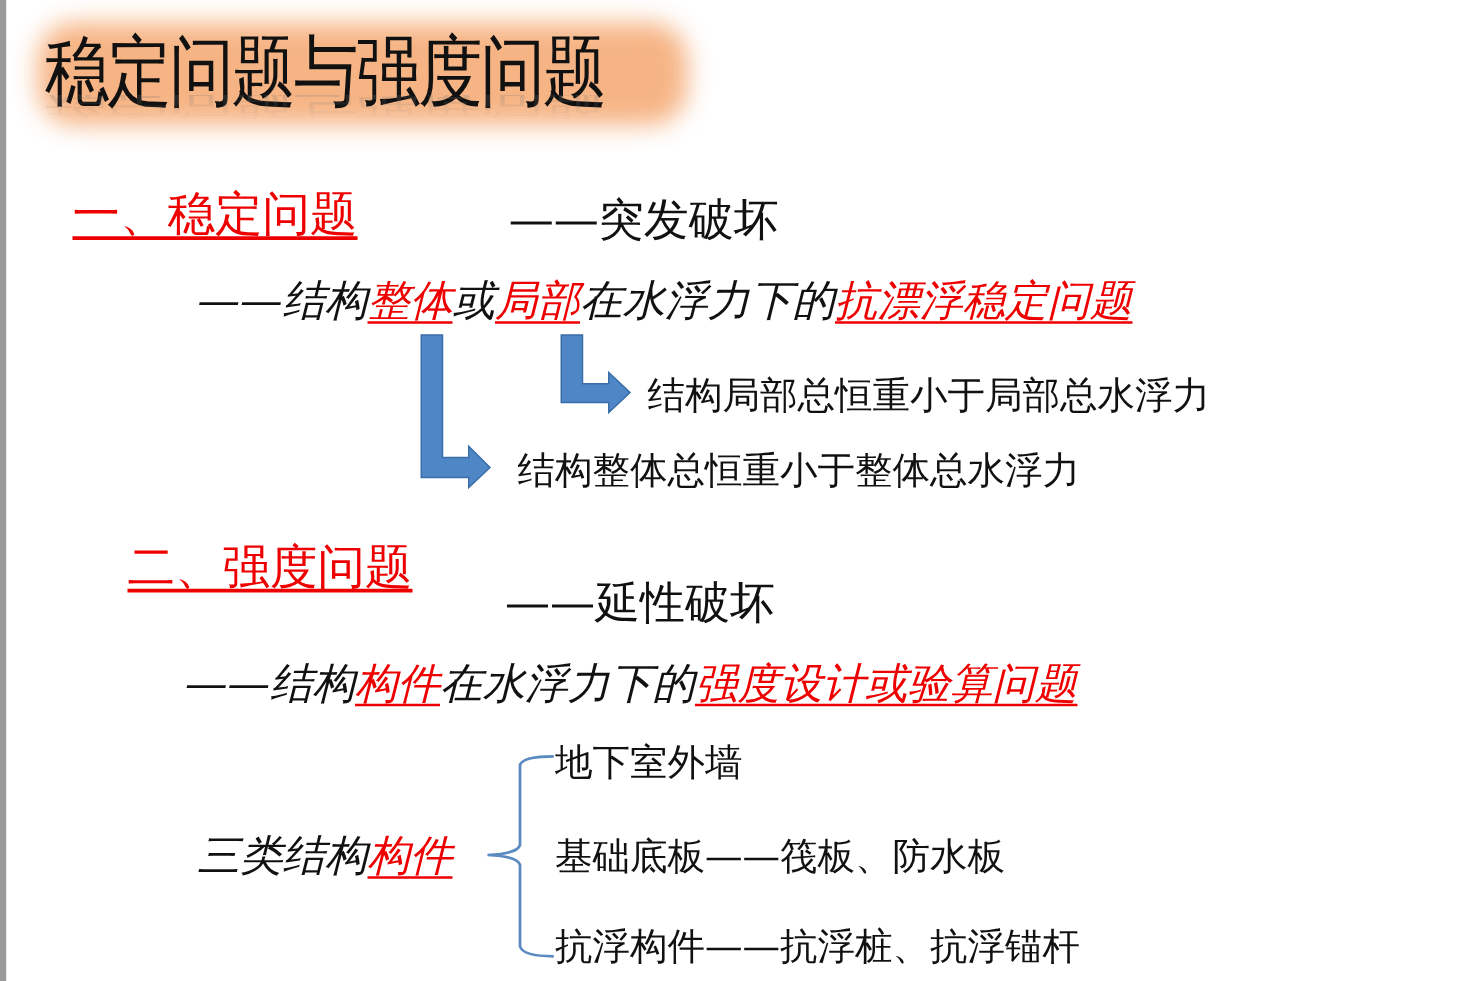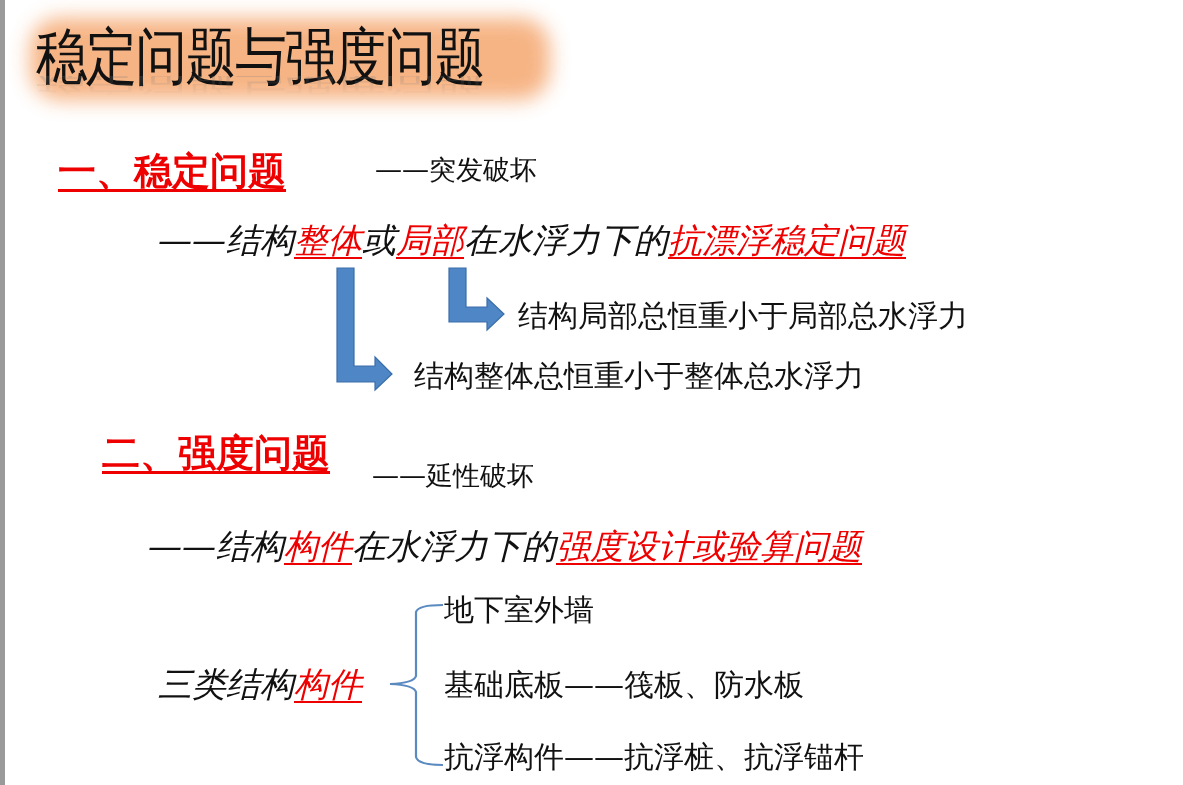--- a/index.html
+++ b/index.html
@@ -33,27 +33,27 @@
   .title-reflect {
     position: absolute; left: 36px; top: 96px;
     font-size: 62px; line-height: 62px; letter-spacing: -2px;
     color: #777; white-space: nowrap; opacity: 0.35;
     transform: scaleY(-0.5) scaleX(0.83); transform-origin: left top;
     height: 40px; overflow: hidden;
     -webkit-mask-image: linear-gradient(to top, rgba(0,0,0,0.7), rgba(0,0,0,0));
   }
   .heading {
     position: absolute; white-space: nowrap;
-    font-size: 38px; color: #ee0000; font-weight: bold;
+    font-size: 38px; color: #ee0000; font-weight: normal;
     text-decoration: underline; text-decoration-thickness: 3px; text-underline-offset: 5px;
     font-family: "DejaVu Sans", "Liberation Sans", sans-serif;
   }
   .subnote {
     position: absolute; white-space: nowrap;
-    font-size: 27px; color: #111;
+    font-size: 36px; color: #111; margin-left: 32px;
   }
   .line {
     position: absolute; white-space: nowrap;
     font-size: 34px; color: #111; font-style: italic;
   }
   .hl {
     color: #ee0000; text-decoration: underline;
     text-decoration-thickness: 2px; text-underline-offset: 5px;
   }
   .small {

